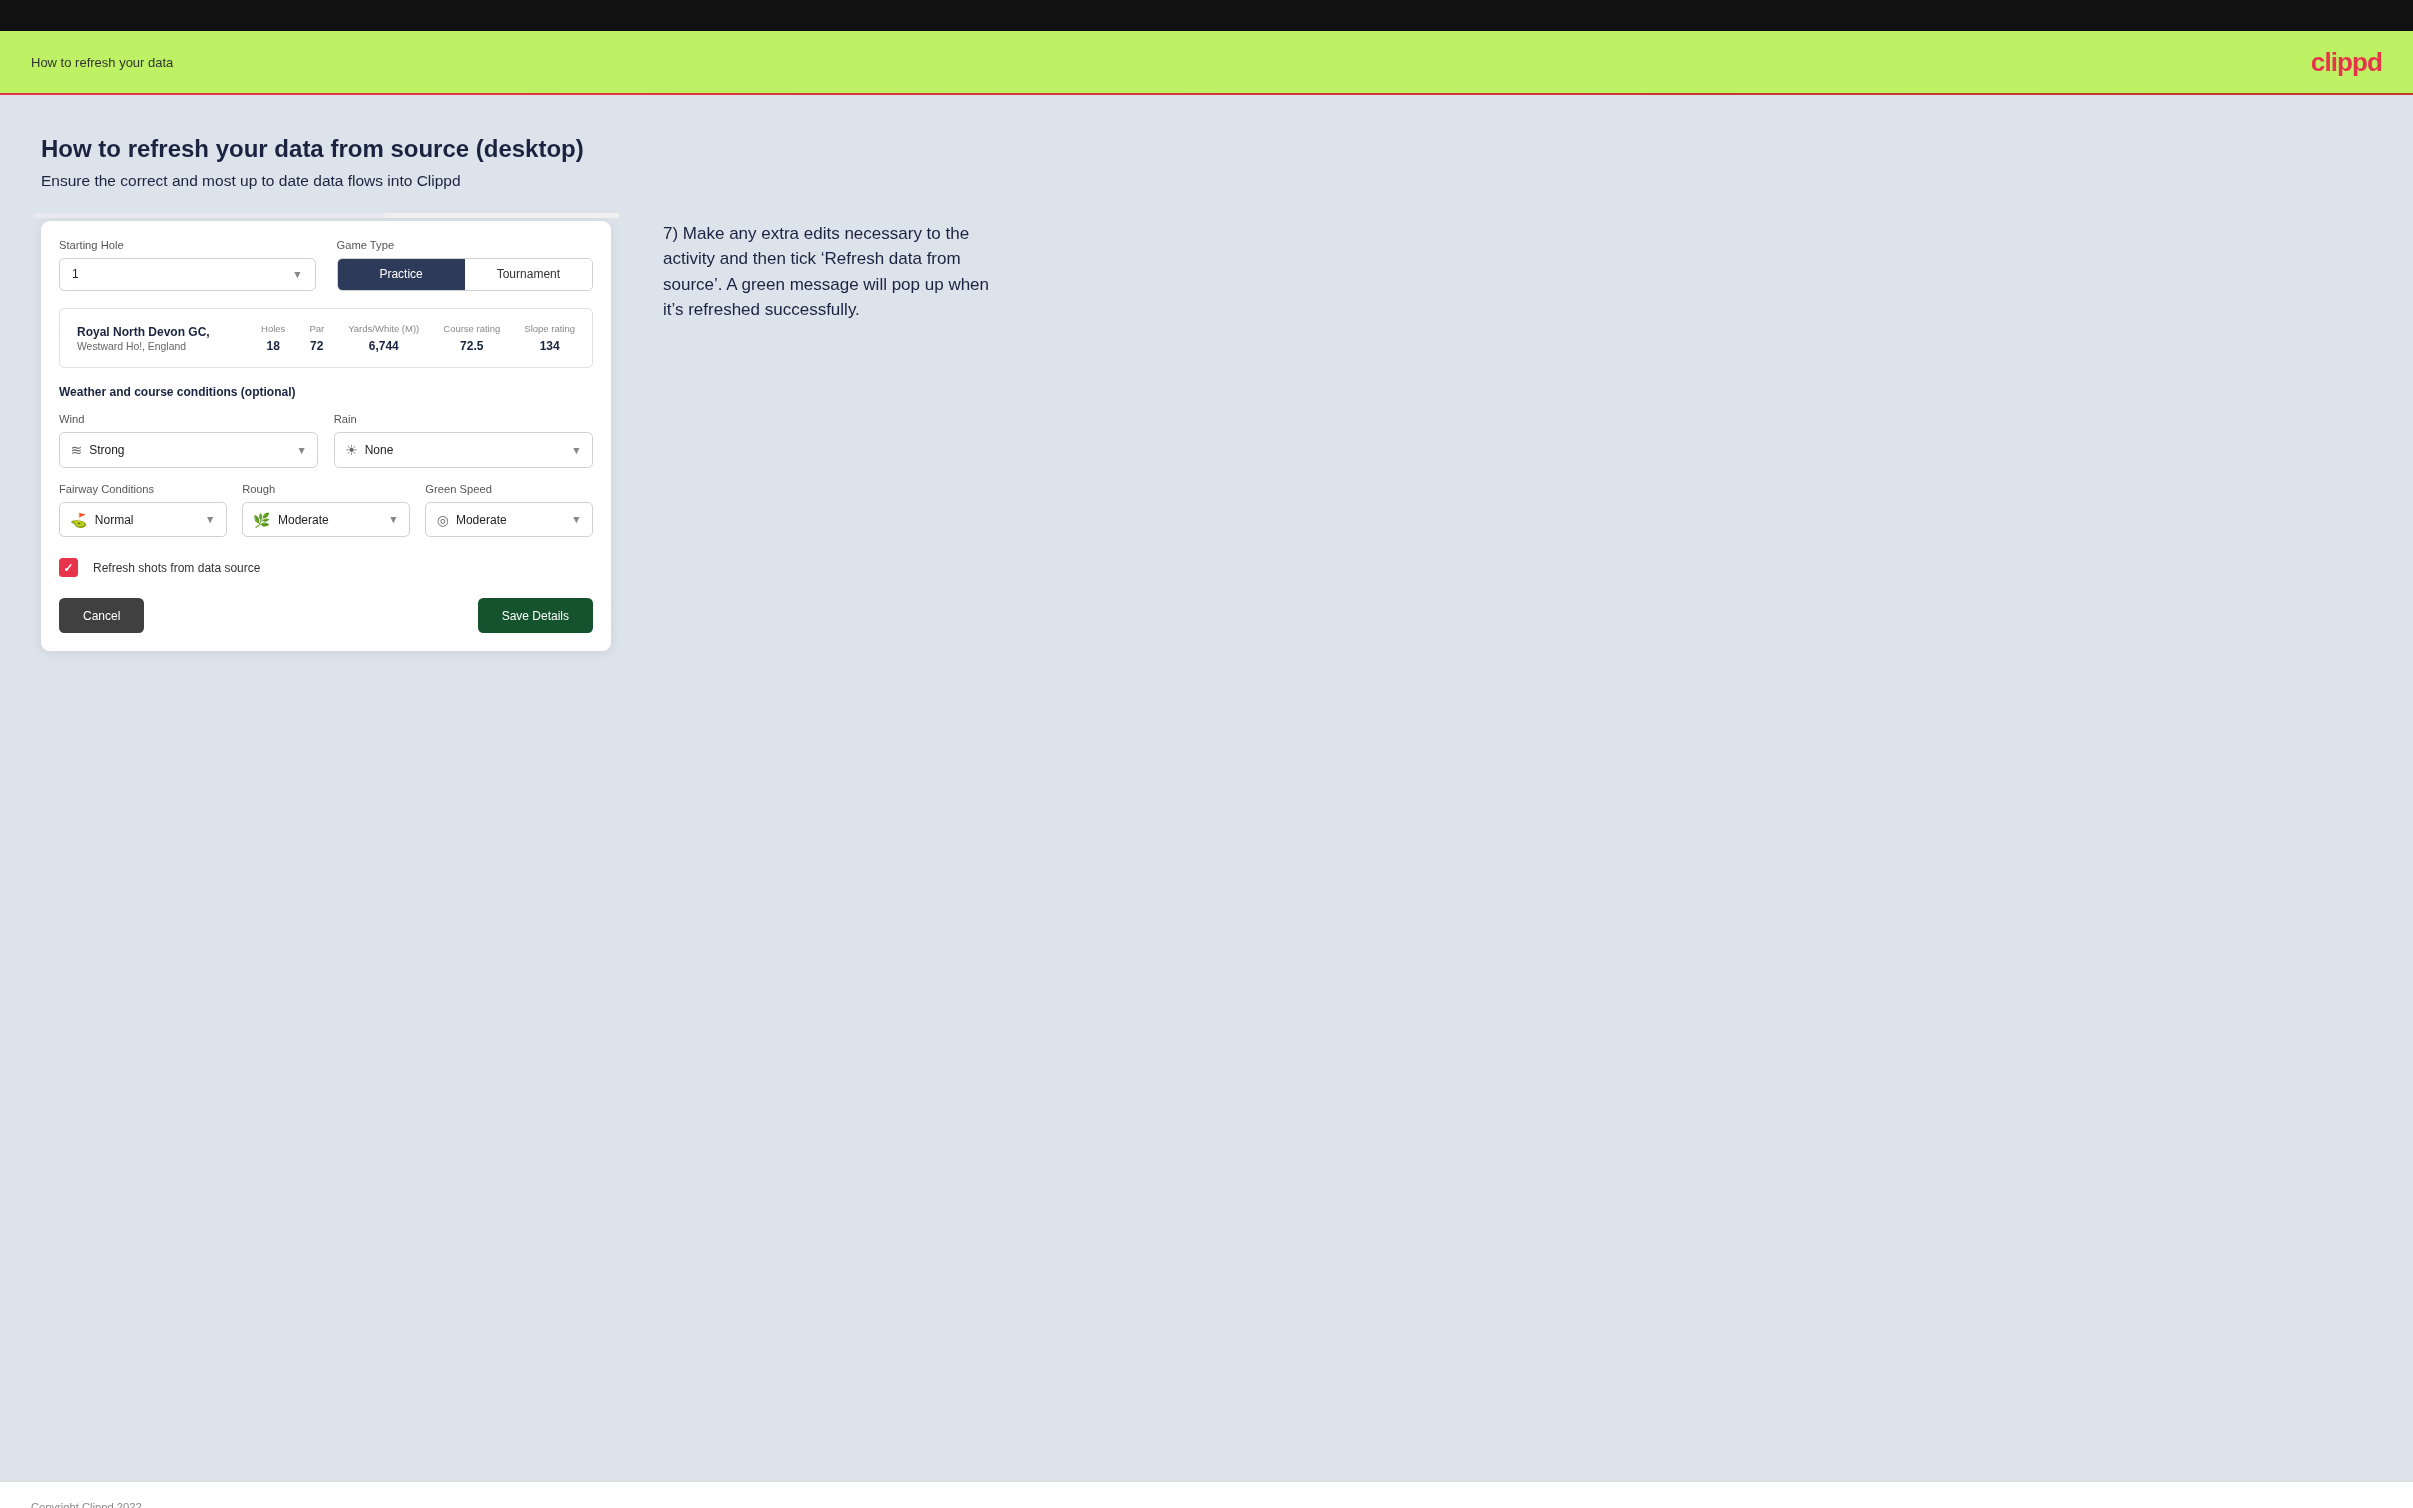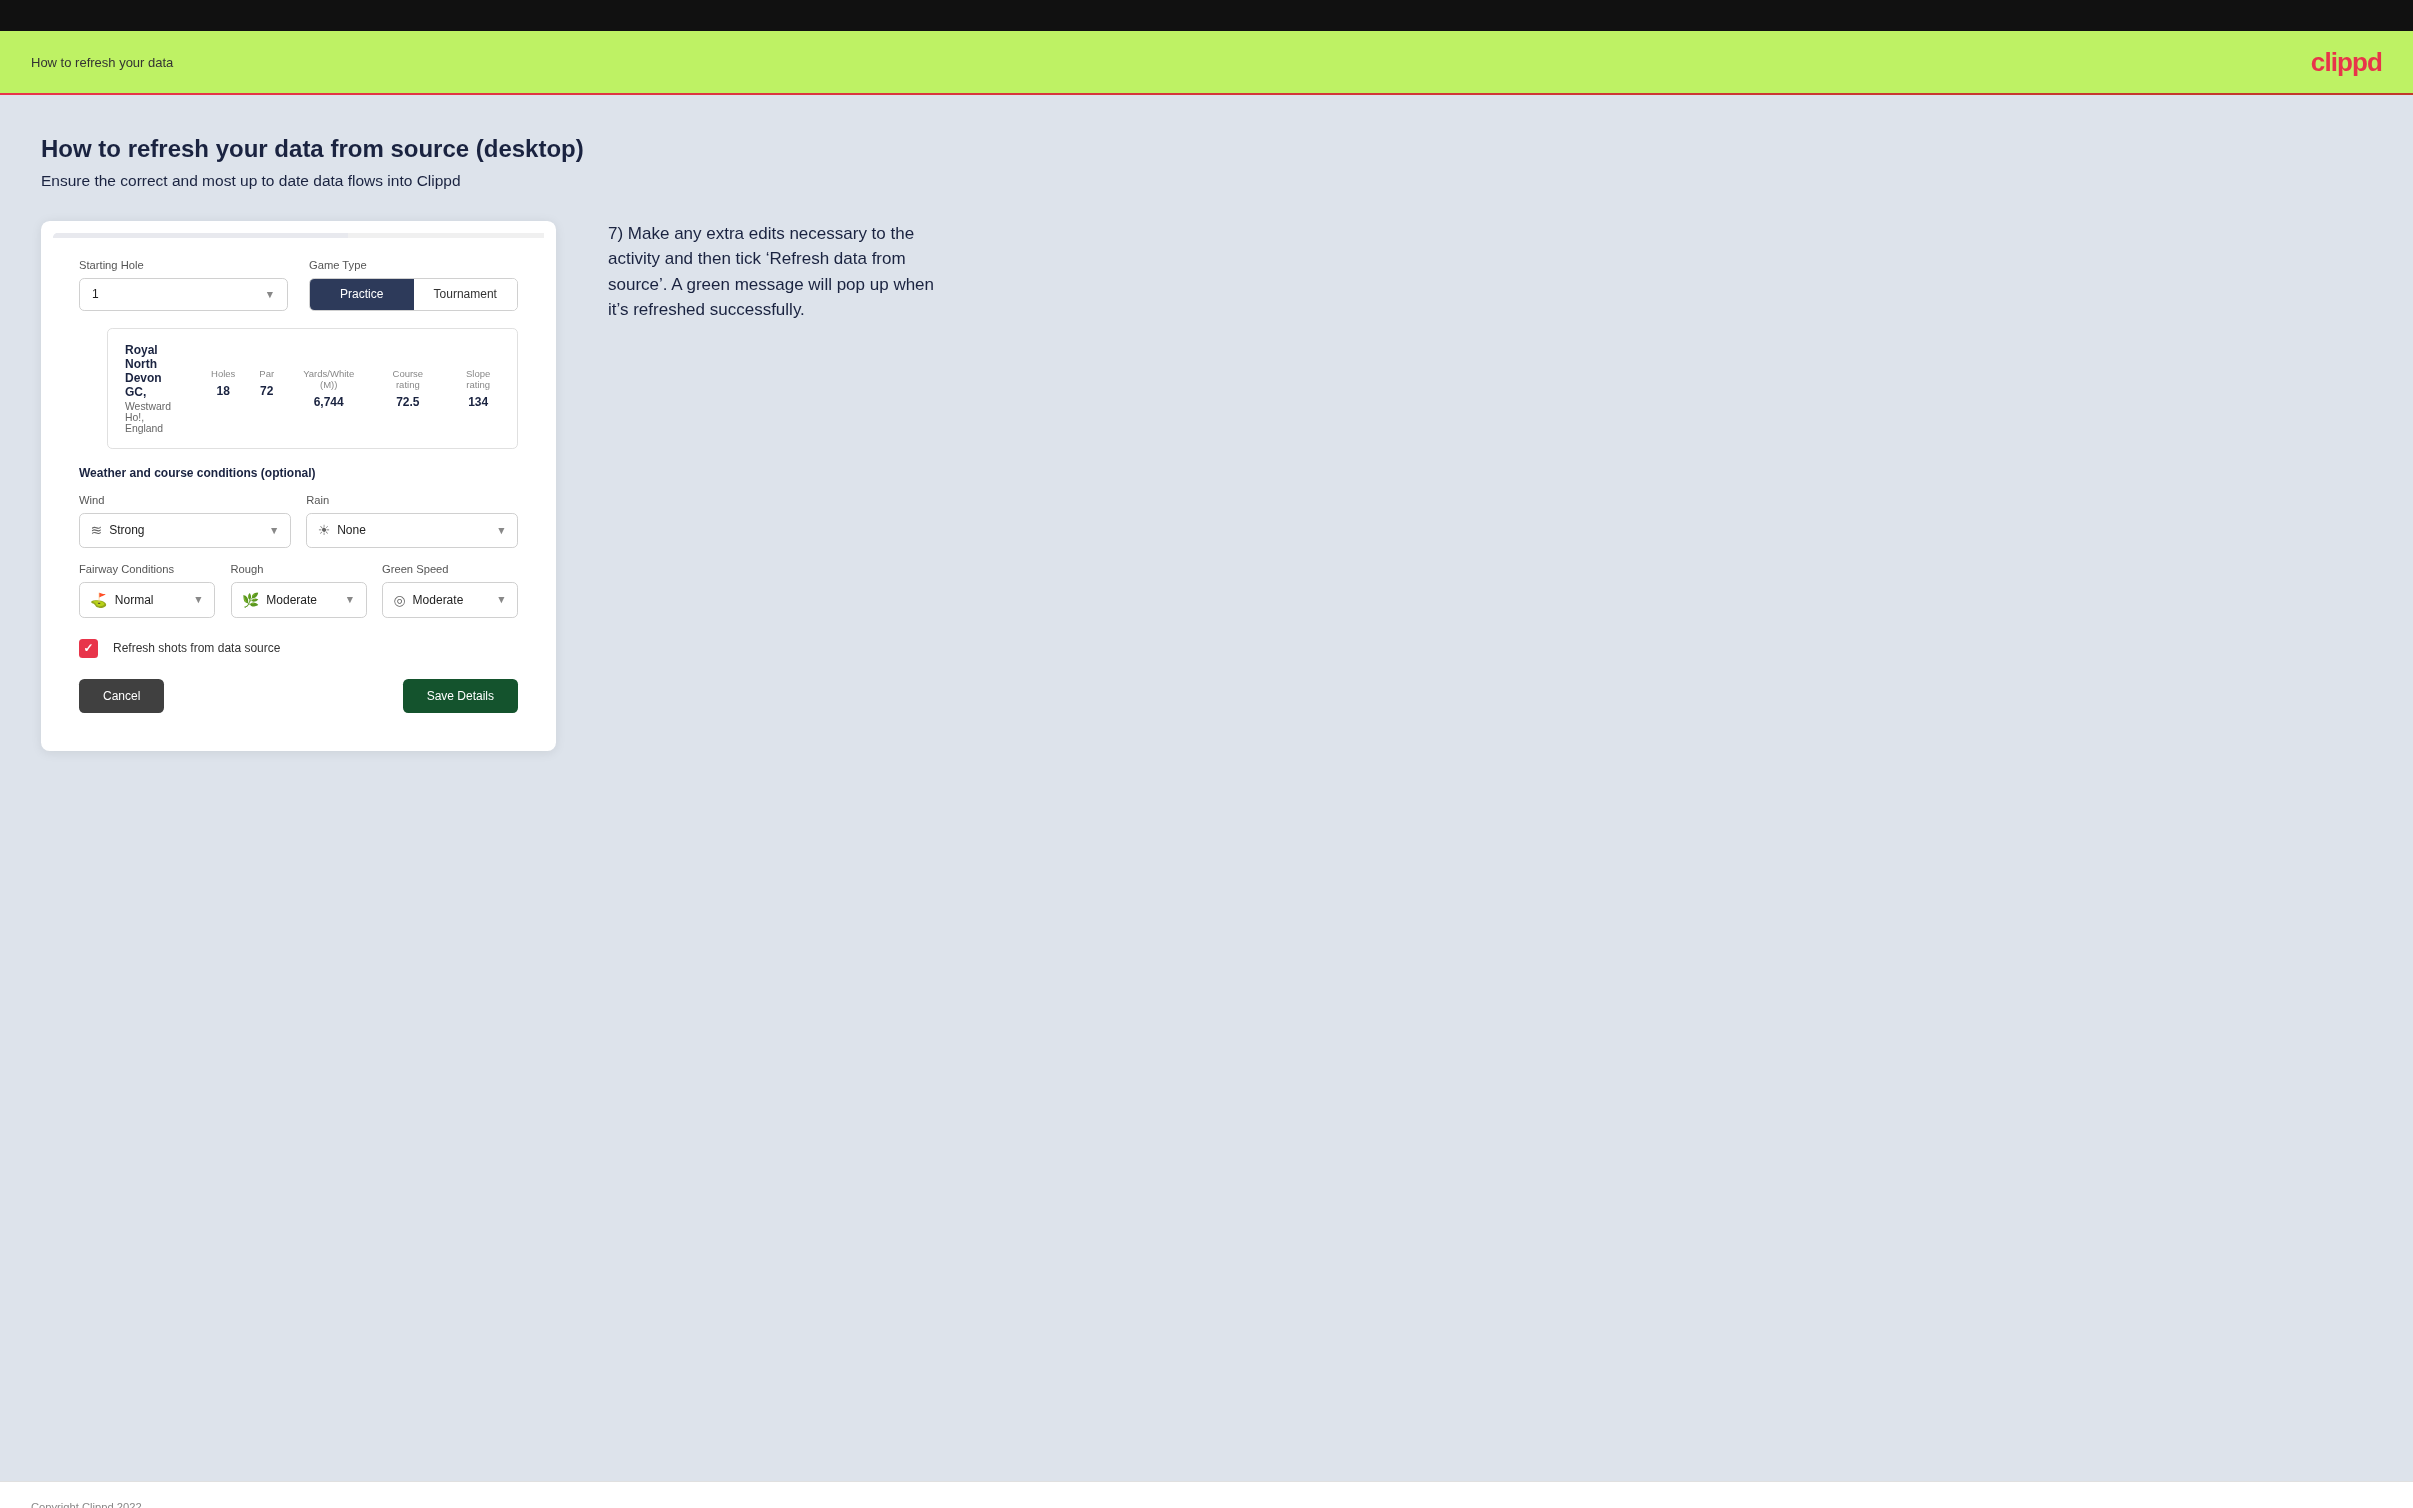--- a/index.html
+++ b/index.html
@@ -59,22 +59,22 @@
       margin-bottom: 31px;
     }
     .content-row {
       display: flex;
       gap: 52px;
       align-items: flex-start;
     }
     .form-card {
       background: #fff;
       border-radius: 8.6px;
-      padding: 38px;
-      width: 515px;
+      padding: 18px;
+      width: 570px;
       flex-shrink: 0;
       box-shadow: 0 1.7px 10.4px rgba(0,0,0,0.08);
     }
     .form-row {
       display: flex;
       gap: 21px;
       margin-bottom: 17px;
     }
     .form-group {
       flex: 1;
@@ -124,21 +124,20 @@
       color: #fff;
     }
     .course-info-box {
       border: 0.9px solid #e0e0e0;
       border-radius: 5.2px;
       padding: 14px 17px;
       margin-bottom: 17px;
       display: flex;
       align-items: center;
       gap: 40px;
-      margin-left: 28px;
     }
     .course-name-block {
       flex: 1;
     }
     .course-name {
       font-size: 12px;
       font-weight: 700;
       color: #1a2340;
     }
     .course-location {

